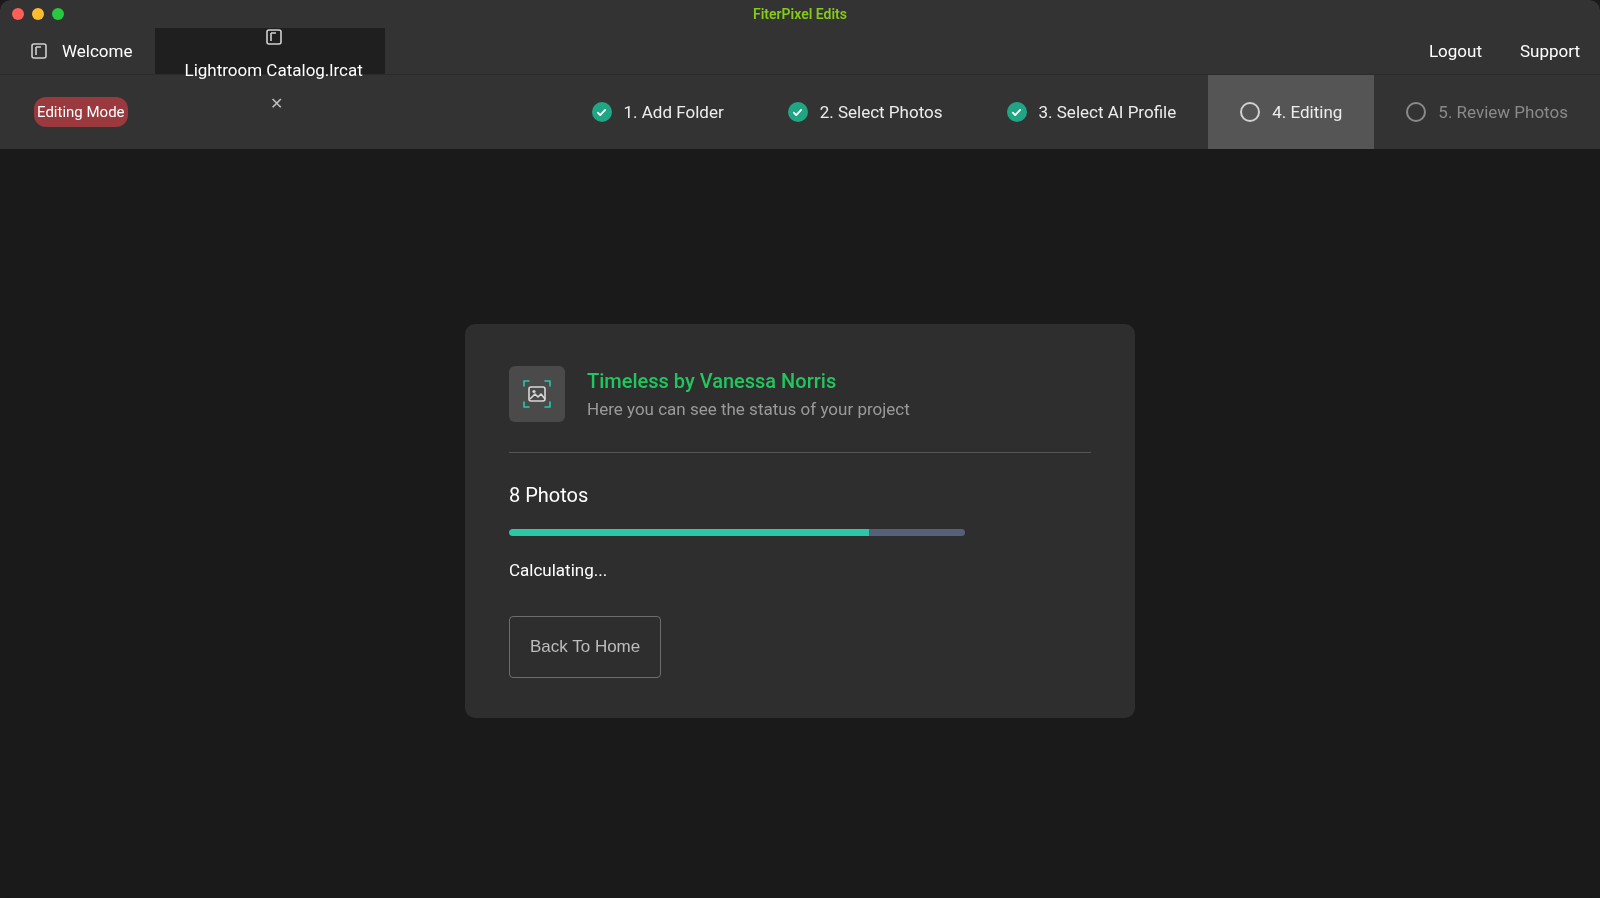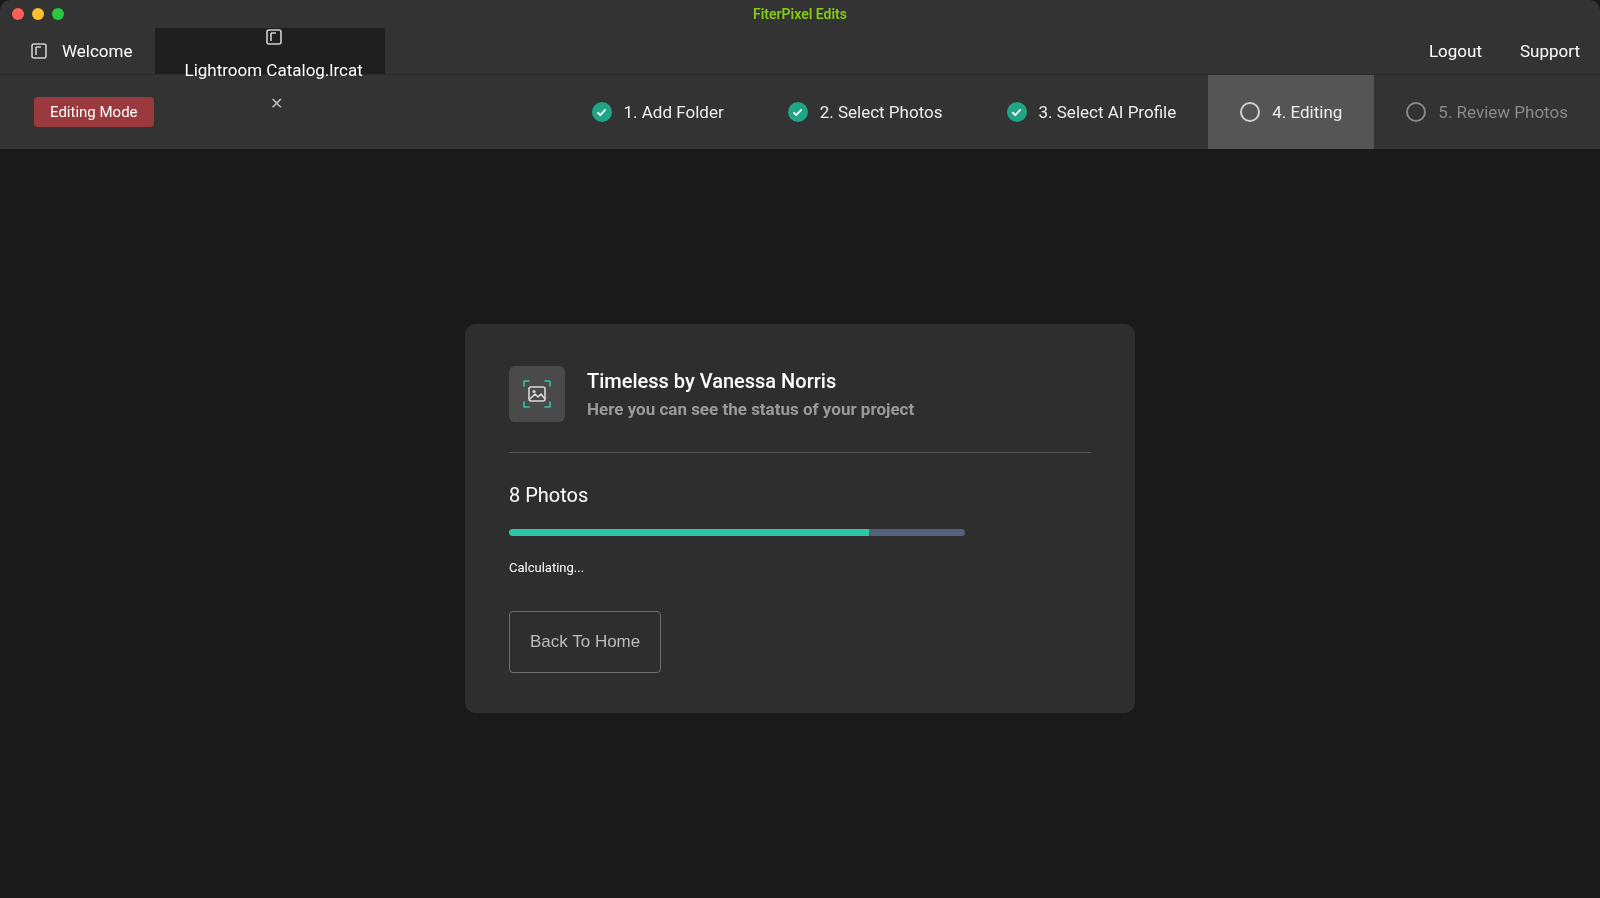--- a/index.html
+++ b/index.html
@@ -92,22 +92,22 @@
   }
   .editing-mode-wrap {
     display: flex;
     align-items: center;
     flex: 0 0 auto;
   }
   .editing-mode-badge {
     background: #9a3a3e;
     color: #fff;
     font-size: 15px;
-    padding: 6px 16px;
-    border-radius: 4px;
+    padding: 6px 3px;
+    border-radius: 12px;
   }
   .steps-spacer { flex: 1 1 auto; }
   .steps {
     display: flex;
     align-items: stretch;
     margin-left: auto;
   }
   .step {
     display: flex;
     align-items: center;
@@ -163,27 +163,26 @@
   }
   .project-icon-box {
     width: 56px; height: 56px;
     background: #4a4a4a;
     border-radius: 6px;
     display: flex; align-items: center; justify-content: center;
   }
   .project-title {
     font-size: 20px;
     font-weight: 500;
-    color: #ffffff;
+    color: #22c55e;
   }
   .project-sub {
     font-size: 17px;
     color: #9a9a9a;
     margin-top: 6px;
-    font-weight: bold;
   }
 
   .divider {
     height: 1px;
     background: #555555;
     margin: 30px 0 30px 0;
   }
 
   .photos-count {
     font-size: 20px;
@@ -198,21 +197,21 @@
     border-radius: 4px;
     overflow: hidden;
   }
   .progress-fill {
     height: 100%;
     background: #2bc7a6;
     border-radius: 4px 0 0 4px;
   }
 
   .status-text {
-    font-size: 13px;
+    font-size: 17px;
     color: #fff;
     margin-top: 24px;
   }
 
   .card-actions {
     margin-top: 36px;
   }
   .btn-outline {
     display: inline-flex;
     align-items: center;

